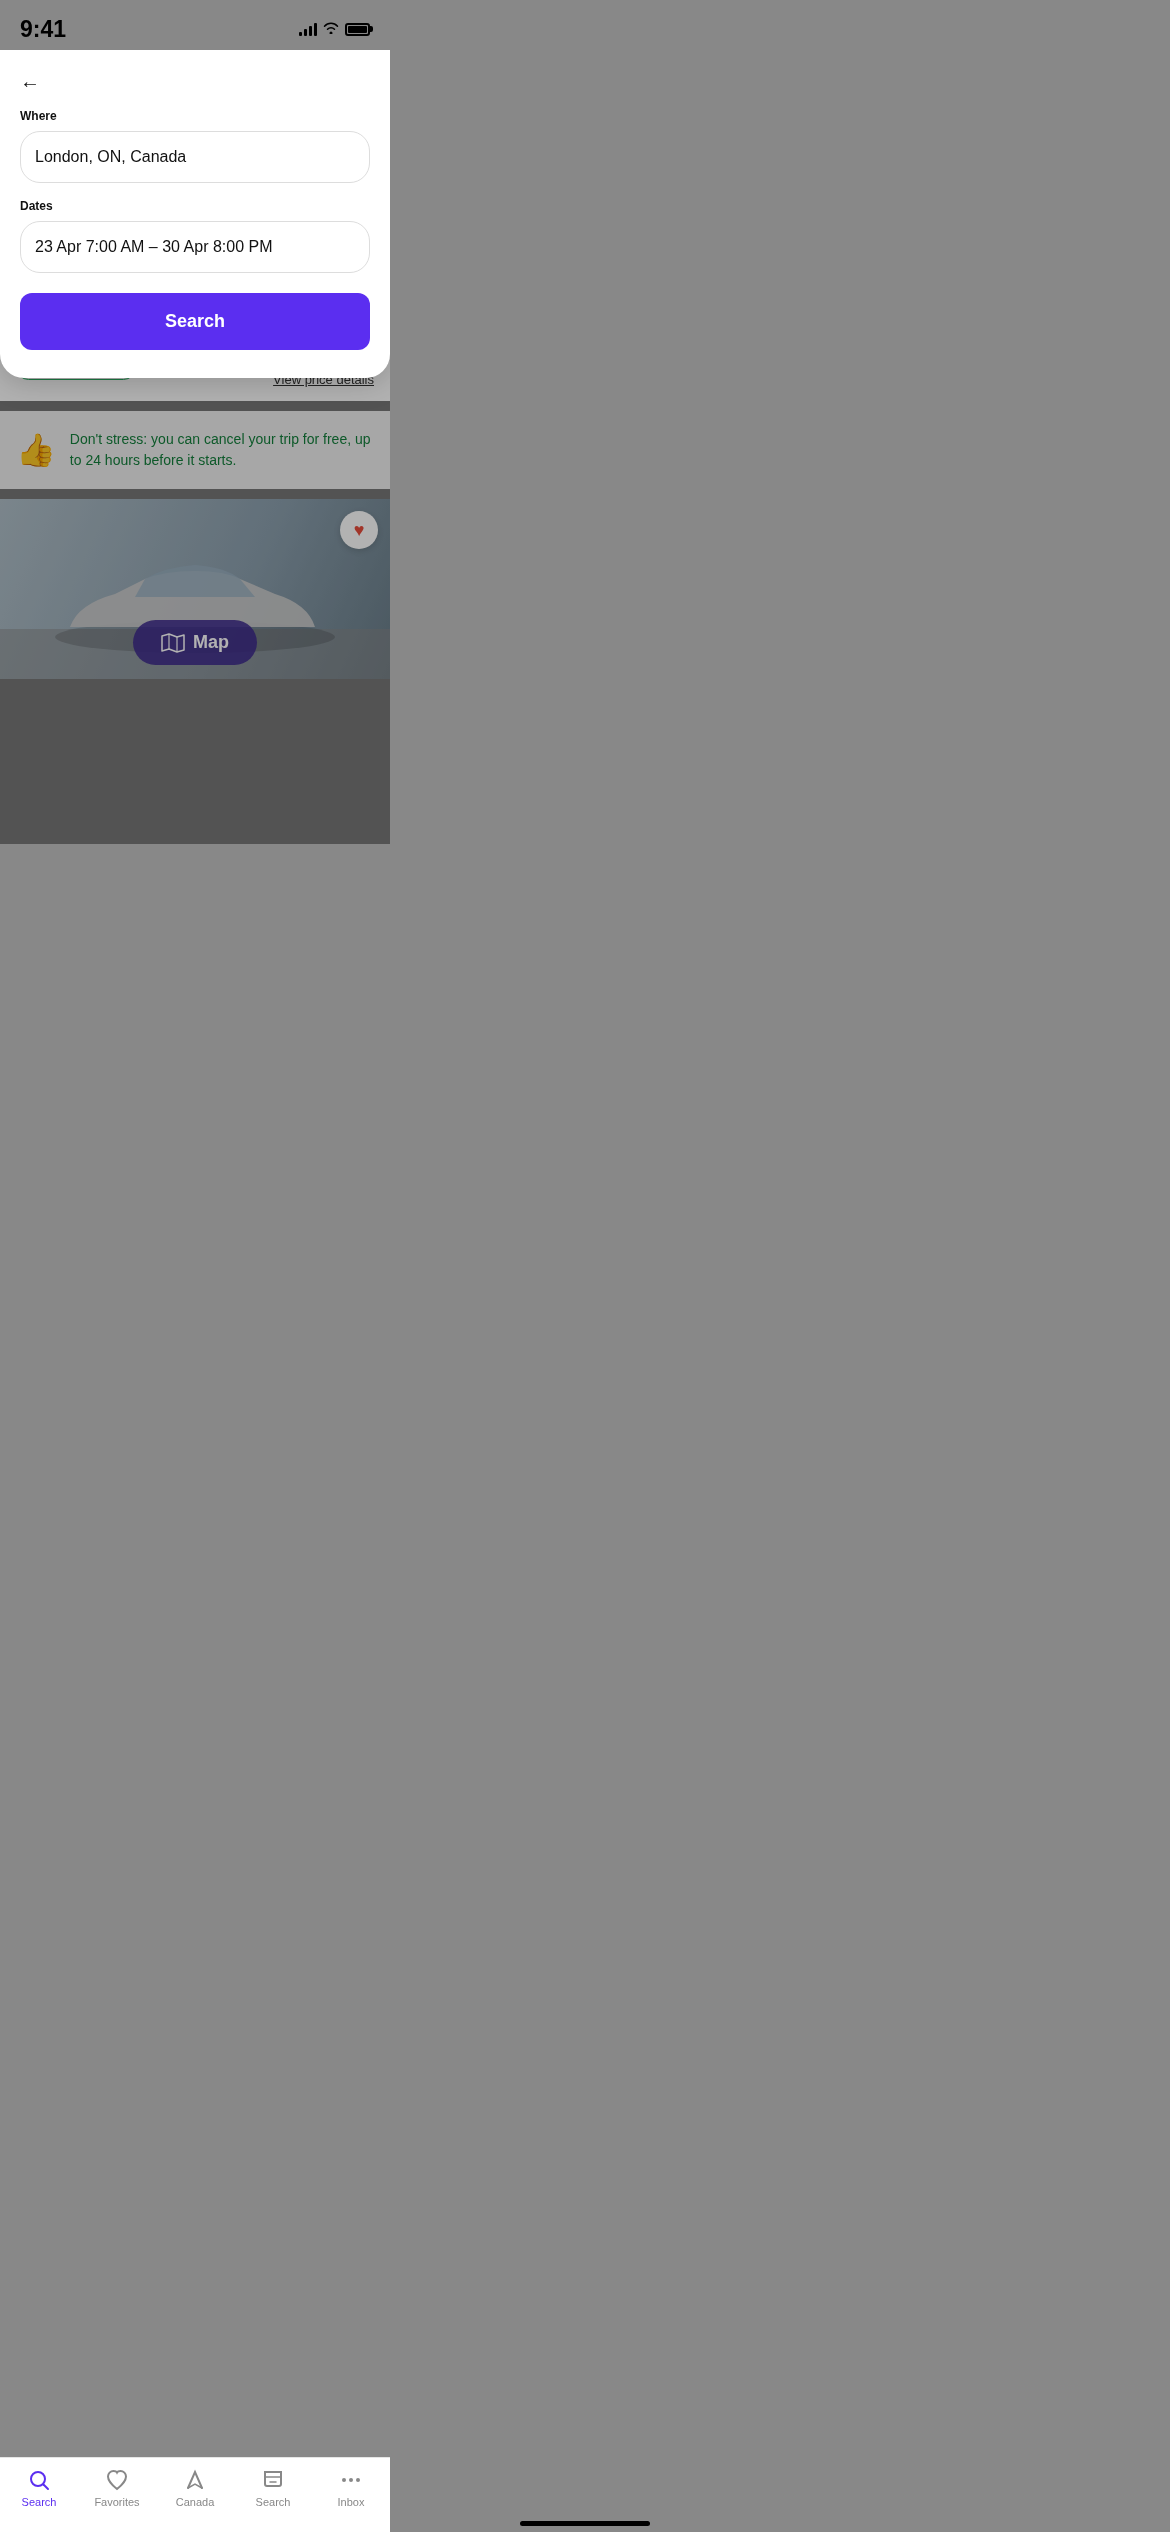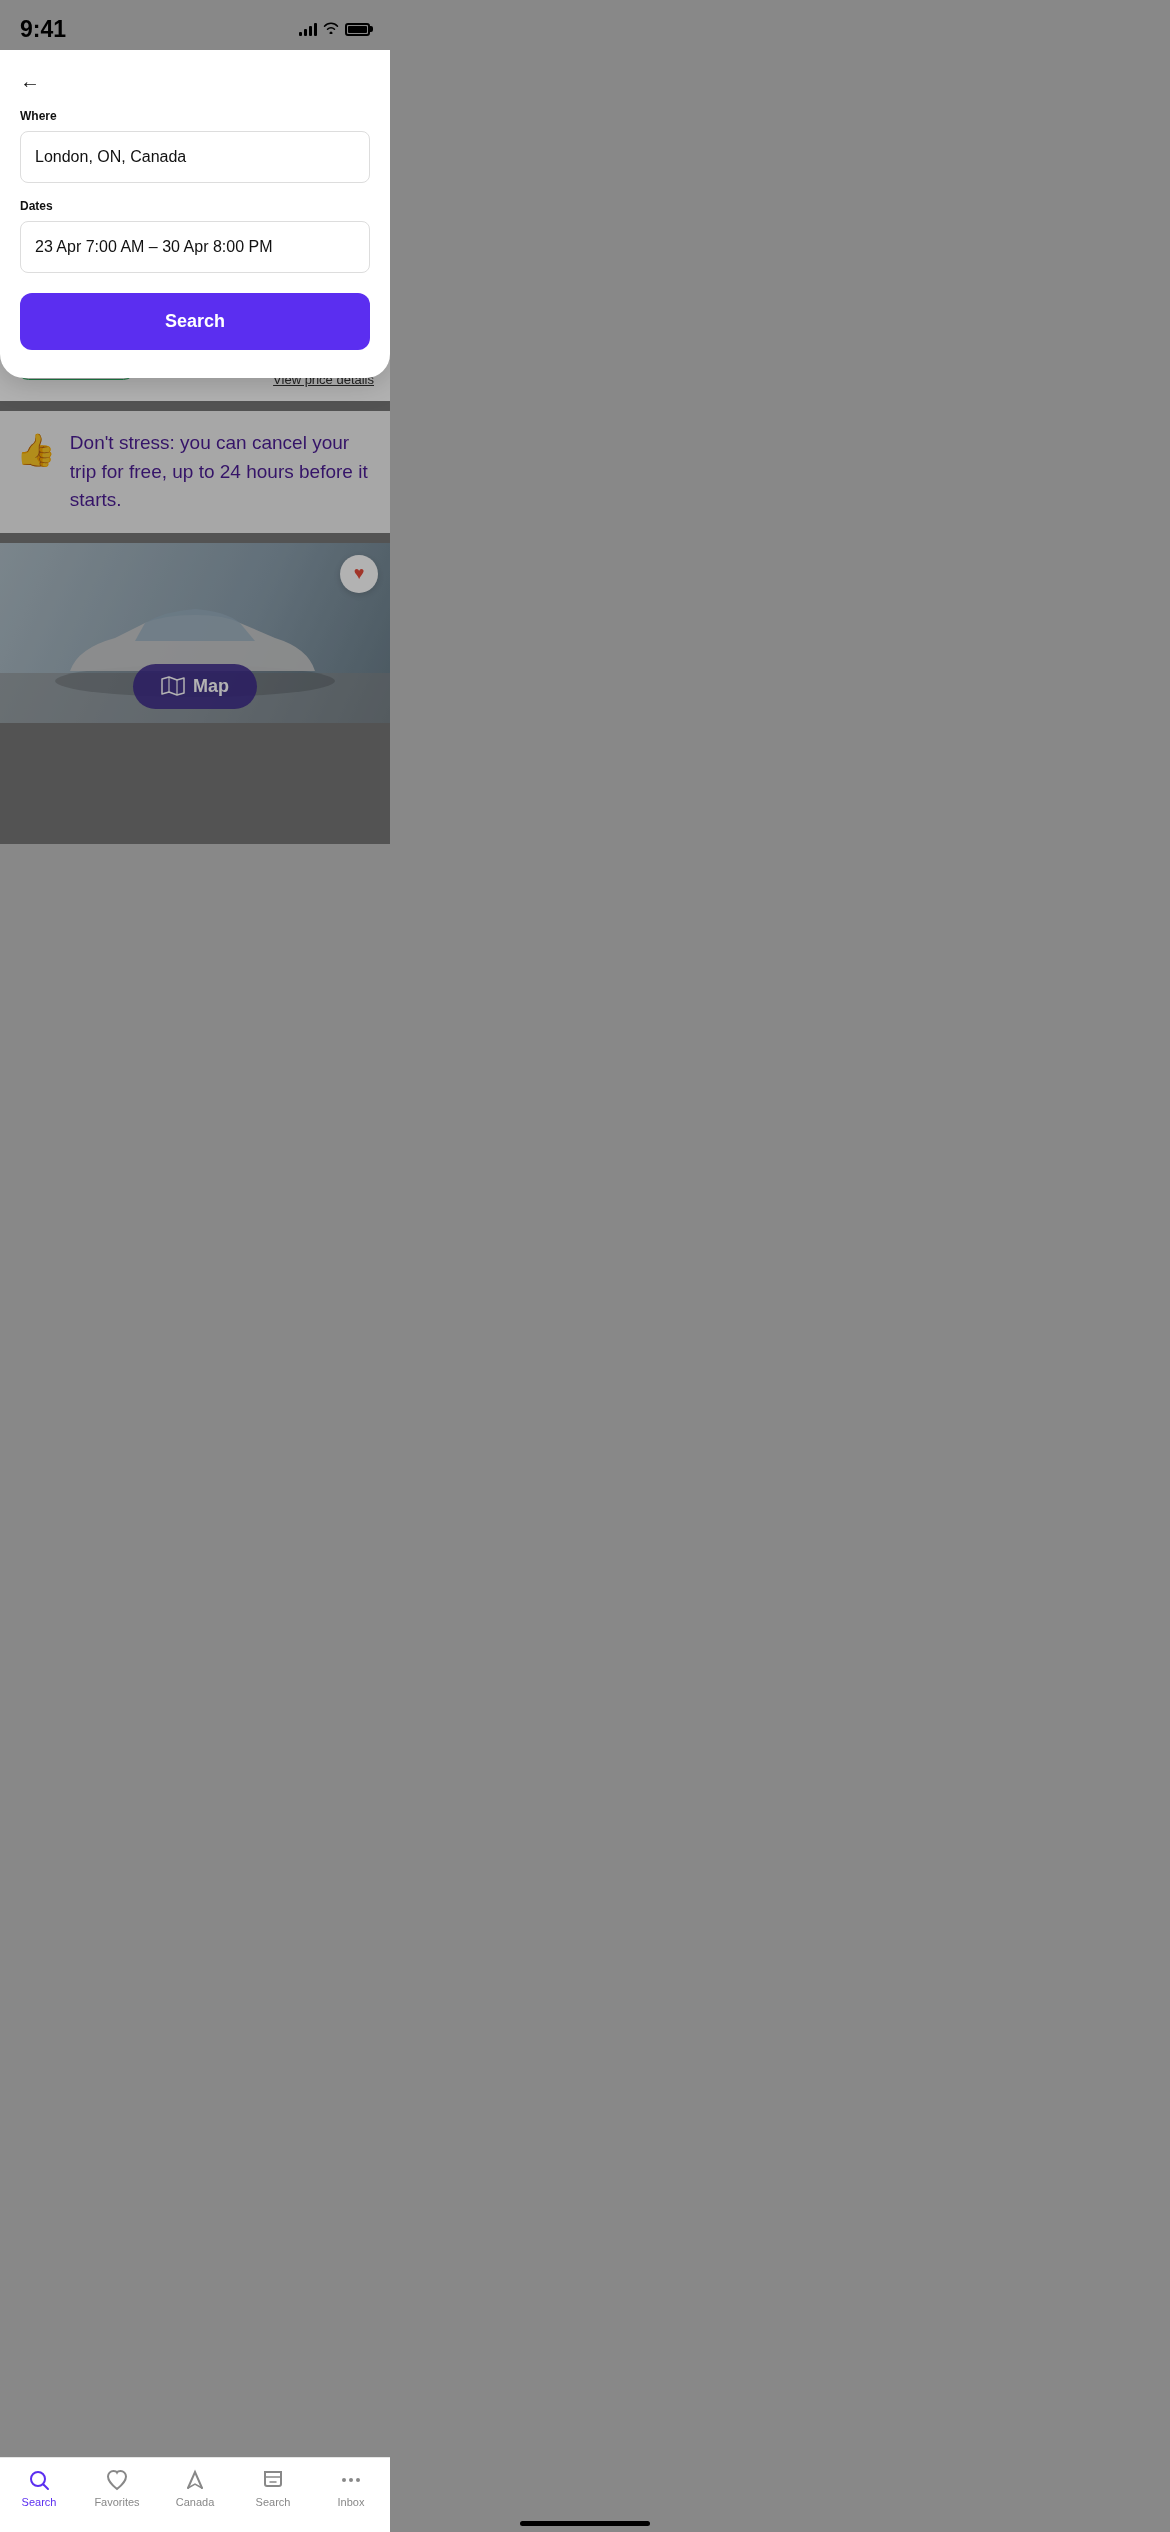--- a/index.html
+++ b/index.html
@@ -180,22 +180,22 @@
       display: flex;
       align-items: flex-start;
       gap: 14px;
     }
     .thumbs-icon {
       font-size: 32px;
       flex-shrink: 0;
       margin-top: 2px;
     }
     .cancel-text {
-      font-size: 19px;
-      color: #4c1d95;
+      font-size: 14px;
+      color: #15803d;
       line-height: 1.5;
     }
 
     
     .second-card {
       margin-top: 10px;
       position: relative;
       height: 180px;
       background: linear-gradient(160deg, #c5cdd8 0%, #9aaab8 40%, #7a8c9a 100%);
       overflow: hidden;
@@ -264,21 +264,21 @@
     }
     .field-label {
       font-size: 12px;
       font-weight: 600;
       color: #111;
       margin-bottom: 8px;
     }
     .field-input {
       width: 100%;
       border: 1.5px solid #ddd;
-      border-radius: 8px;
+      border-radius: 20px;
       padding: 16px 14px;
       font-size: 16px;
       color: #111;
       background: #fff;
       margin-bottom: 16px;
       outline: none;
     }
     .search-btn {
       width: 100%;
       background: #5b2ef0;

